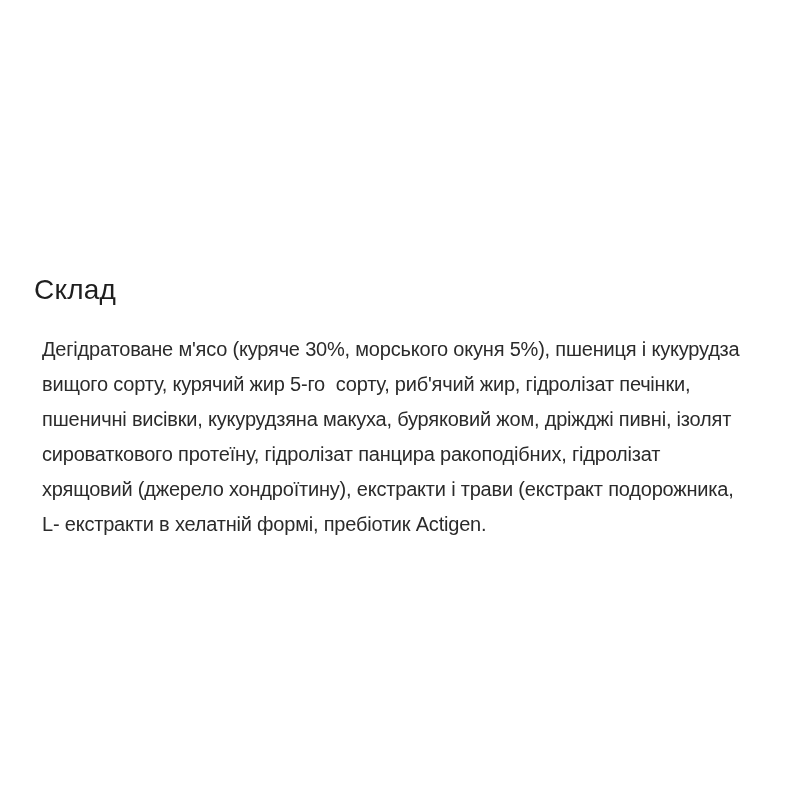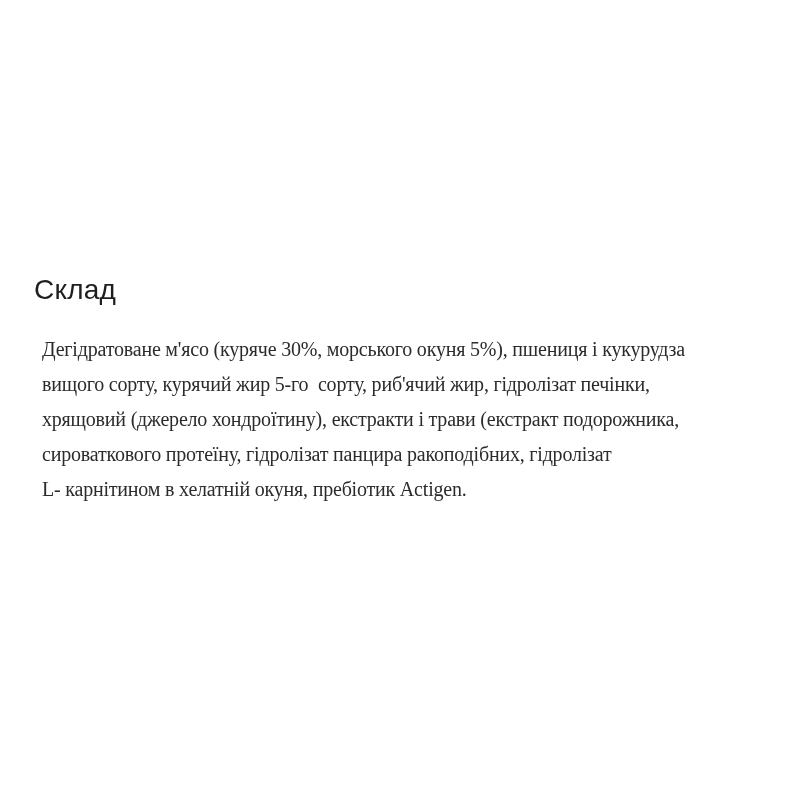--- a/index.html
+++ b/index.html
@@ -33,21 +33,20 @@
     width: 780px;
   }
   .ingredient-line {
     height: 35px;
     line-height: 35px;
     font-size: 20px;
     font-weight: 400;
     color: #2b2b2b;
     letter-spacing: -0.2px;
     white-space: pre;
-    font-family: Liberation Serif, serif;
   }
   .superscript-artifact {
     display: inline-block;
     font-size: 10px;
     color: #9a9a9a;
     vertical-align: 12px;
     letter-spacing: 1px;
     margin-left: 4px;
     white-space: pre;
   }
@@ -55,18 +54,19 @@
 </head>
 <body>
 
 <div class="page">
 
   <h2 class="section-heading">Склад</h2>
 
   <div class="ingredients-block">
     <div class="ingredient-line">Дегідратоване м'ясо (куряче 30%, морського окуня 5%), пшениця і кукурудза</div>
     <div class="ingredient-line">вищого сорту, курячий жир 5-го  сорту, риб'ячий жир, гідролізат печінки,</div>
+    <div class="ingredient-line">пшеничні висівки, кукурудзяна макуха, буряковий жом, дріжджі пивні, ізолят</div>
+    <div class="ingredient-line">сироваткового протеїну, гідролізат панцира ракоподібних, гідролізат</div>
     <div class="ingredient-line">хрящовий (джерело хондроїтину), екстракти і трави (екстракт подорожника,</div>
-    <div class="ingredient-line">сироваткового протеїну, гідролізат панцира ракоподібних, гідролізат</div>
-    <div class="ingredient-line">L- карнітином в хелатній окуня, пребіотик Actigen.</div>
+    <div class="ingredient-line">L- екстракти в хелатній формі, пребіотик Actigen.</div>
   </div>
 
 </div>
 
 </body></html>

